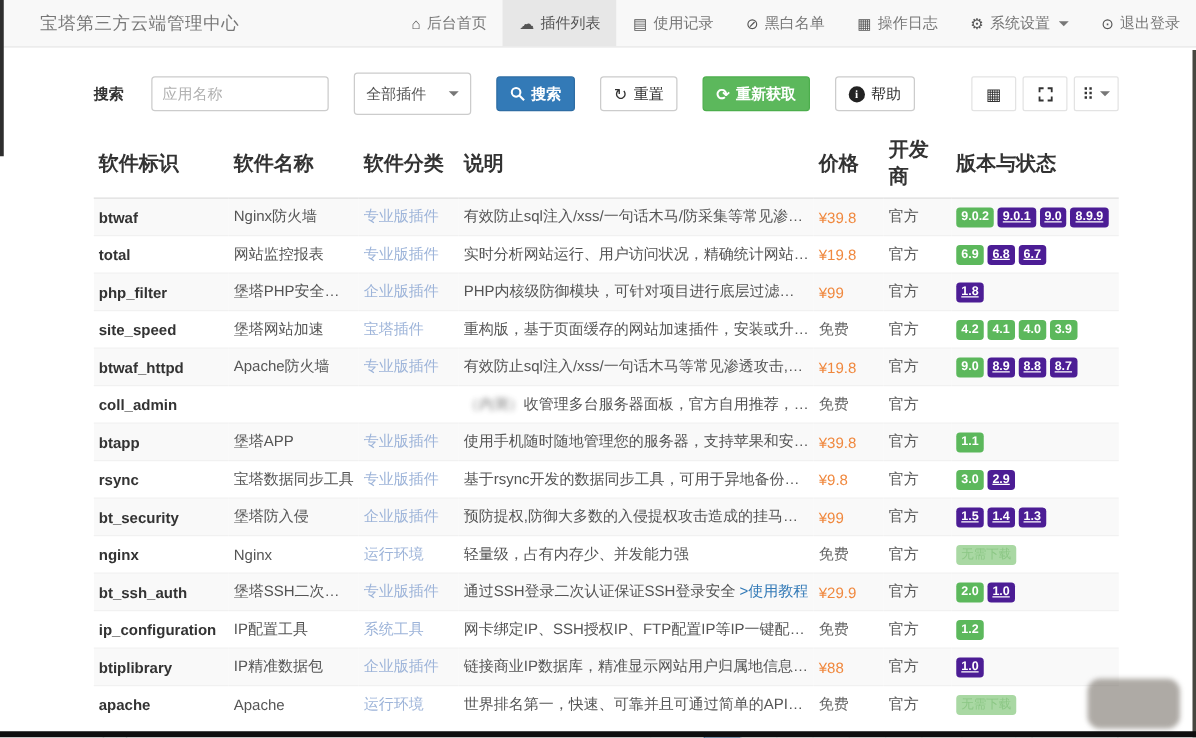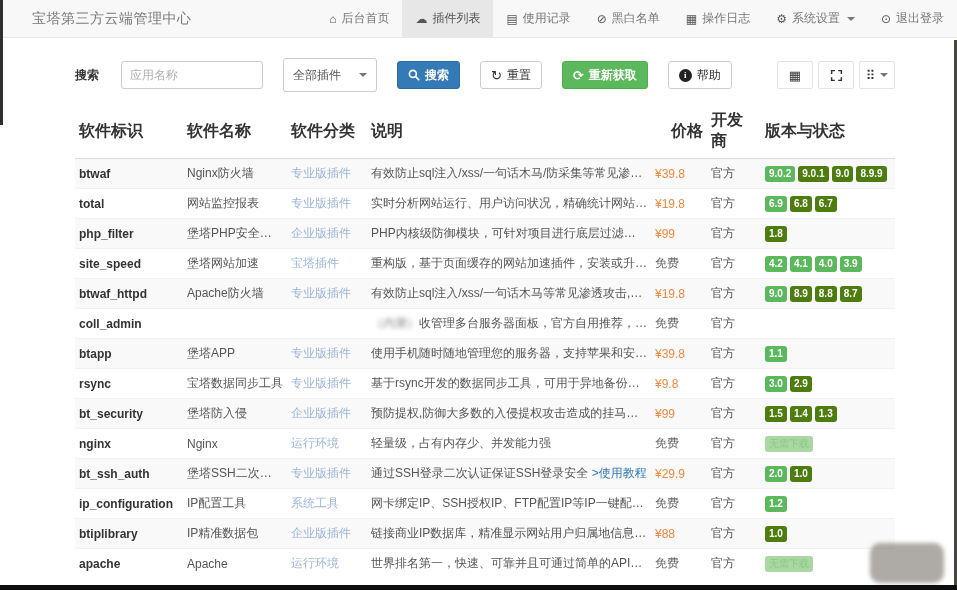--- a/index.html
+++ b/index.html
@@ -47,30 +47,30 @@
               border-radius: 2px; display: inline-flex; align-items: center; justify-content: center;
               gap: 3px; color: #333; cursor: pointer; font-size: 13px; }
   
   table { width: 100%; border-collapse: collapse; margin-top: 12px; table-layout: fixed; }
   th { text-align: left; color: #333; font-weight: bold; padding: 6px 4px;
        border-bottom: 1px solid #ddd; font-size: 16px; }
   td { padding: 6px 4px; border-top: 1px solid #f1f1f1; font-size: 12px;
        white-space: nowrap; overflow: hidden; text-overflow: ellipsis; }
   tbody tr:nth-child(odd) { background: #f9f9f9; }
   .c-id  { width: 108px; } .c-name { width: 104px; } .c-cat { width: 80px; }
-  .c-desc{ width: 284px; } .c-price{ width: 56px; text-align: right; } .c-dev { width: 54px; }
+  .c-desc{ width: 284px; } .c-price{ width: 56px; } .c-dev { width: 54px; }
   .id-cell { font-weight: bold; color: #333; }
   .cat-link { color: #9db4d9; cursor: pointer; }
   .price-paid { color: #f0883e; }
   .price-free { color: #666; }
   .badge { display: inline-block; min-width: 16px; text-align: center; padding: 3px 4px;
            border-radius: 3px; color: #fff; font-size: 10px; font-weight: bold;
            margin-right: 3px; line-height: 1; }
   .badge.green { background: #5cb85c; text-align: center; }
-  .badge.red { background: #4d7c0f; }
+  .badge.red { background: #4c1d95; text-decoration: underline; }
   .badge.lightgreen { background: #a9d8a3; color: #8cc785; font-weight: normal; }
   .badge.blurred { background: linear-gradient(90deg,#5cb85c 40%,#c9544c 60%);
                    filter: blur(2px); }
   .blur { filter: blur(2px); opacity: .7; }
   .lnk-blue { color: #337ab7; cursor: pointer; }
   .lnk-orange { color: #f0883e; cursor: pointer; }
   
   .footerbar { display: flex; align-items: center; margin-top: 10px; color: #555; }
   .size-select { height: 30px; border: 1px solid #ccc; border-radius: 3px; background: #fff;
                  display: inline-flex; align-items: center; gap: 8px; padding: 0 9px;

